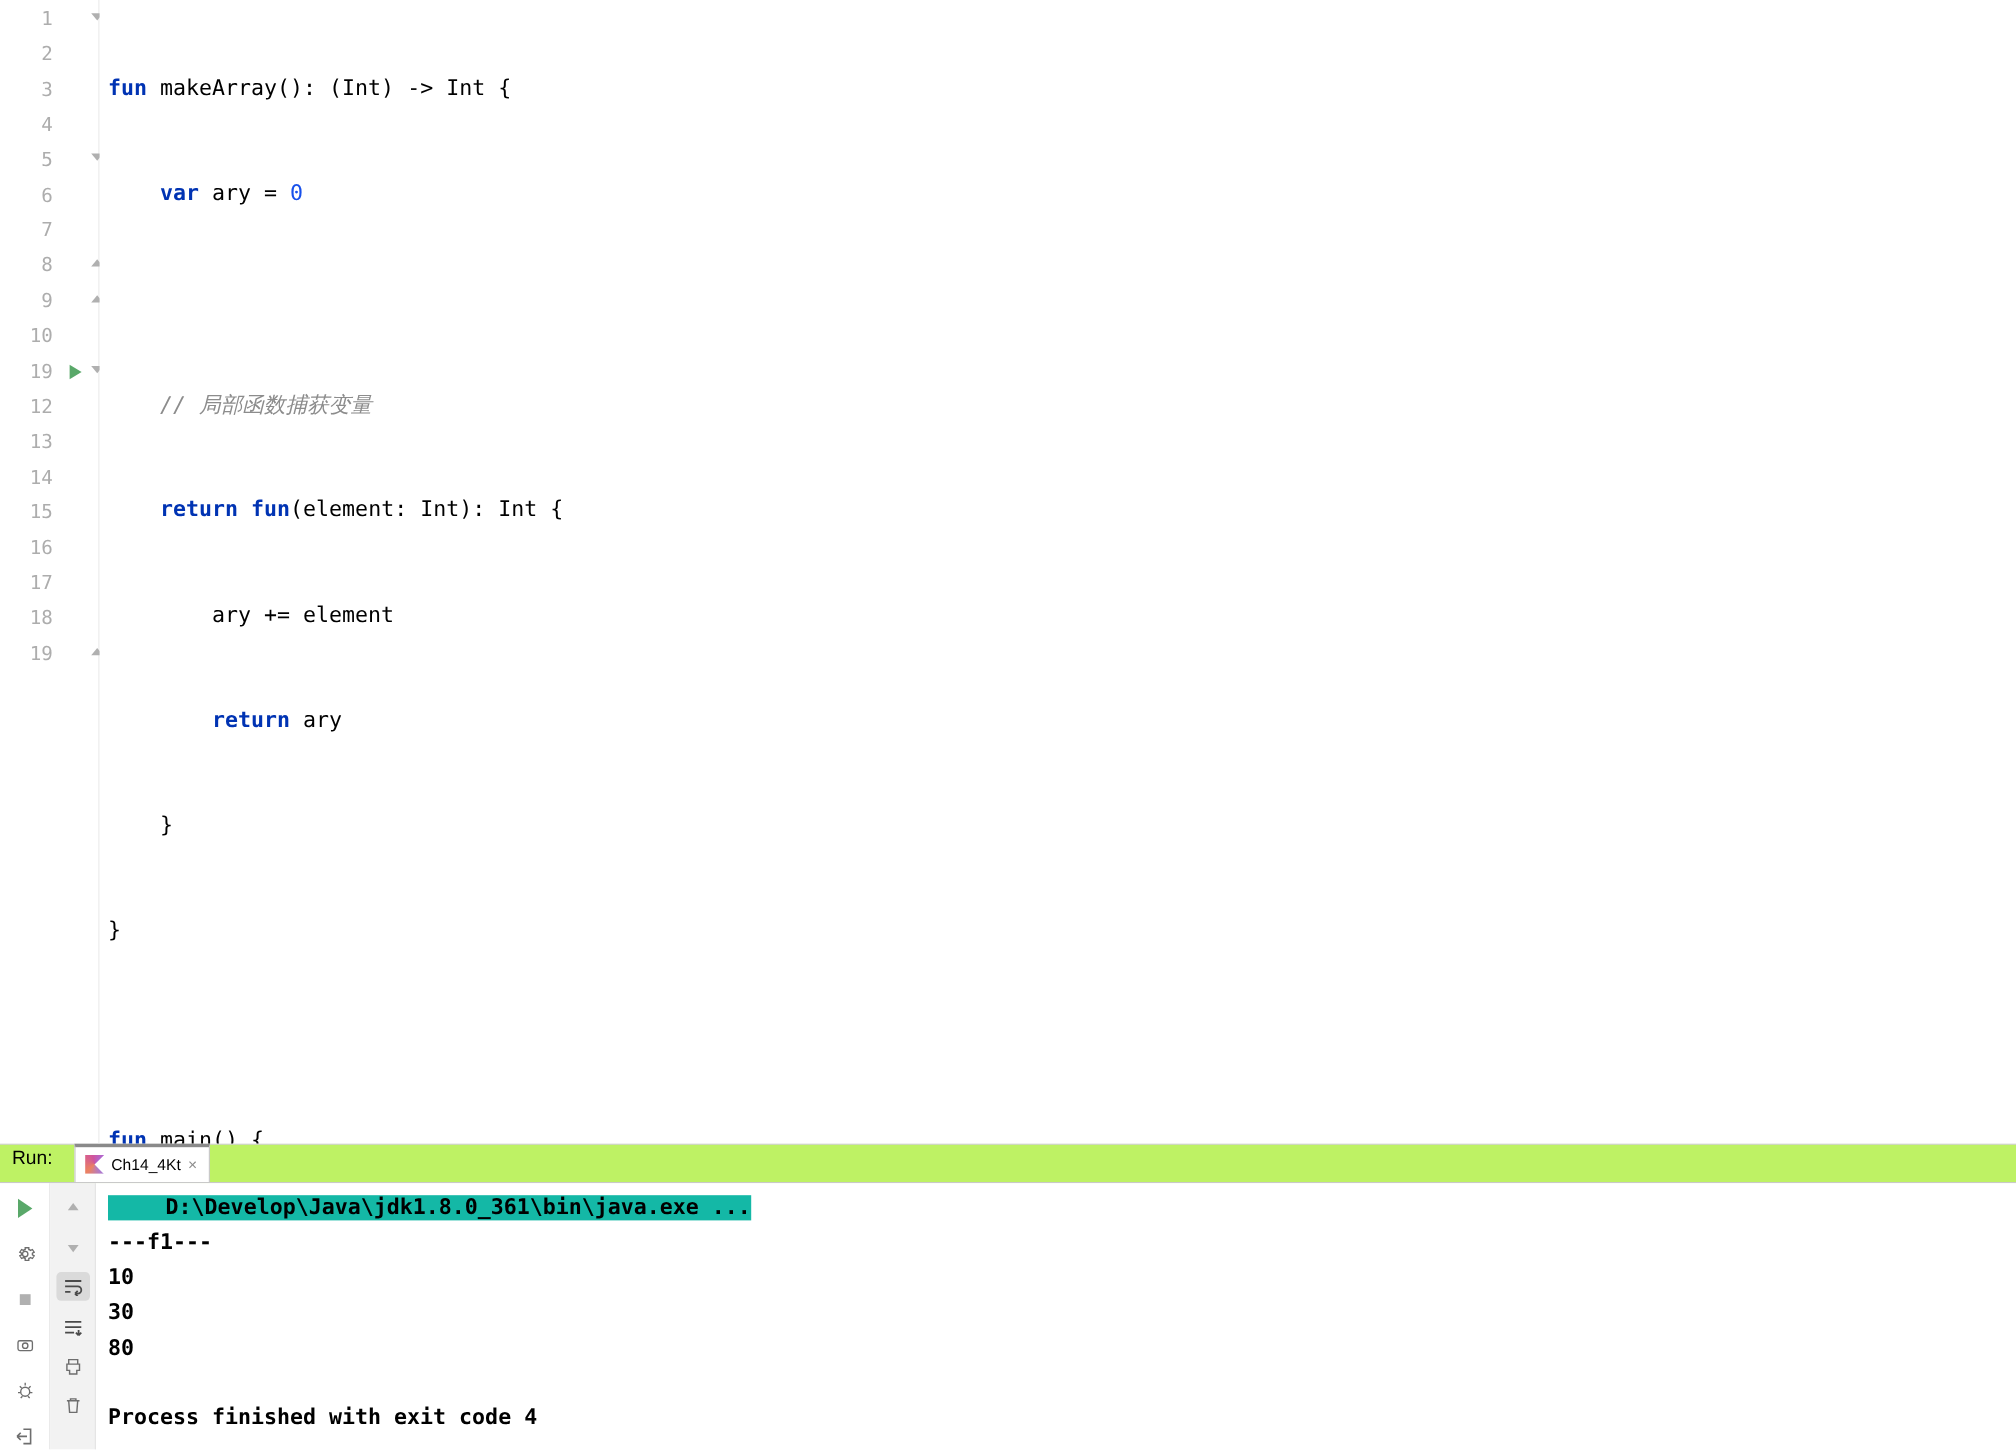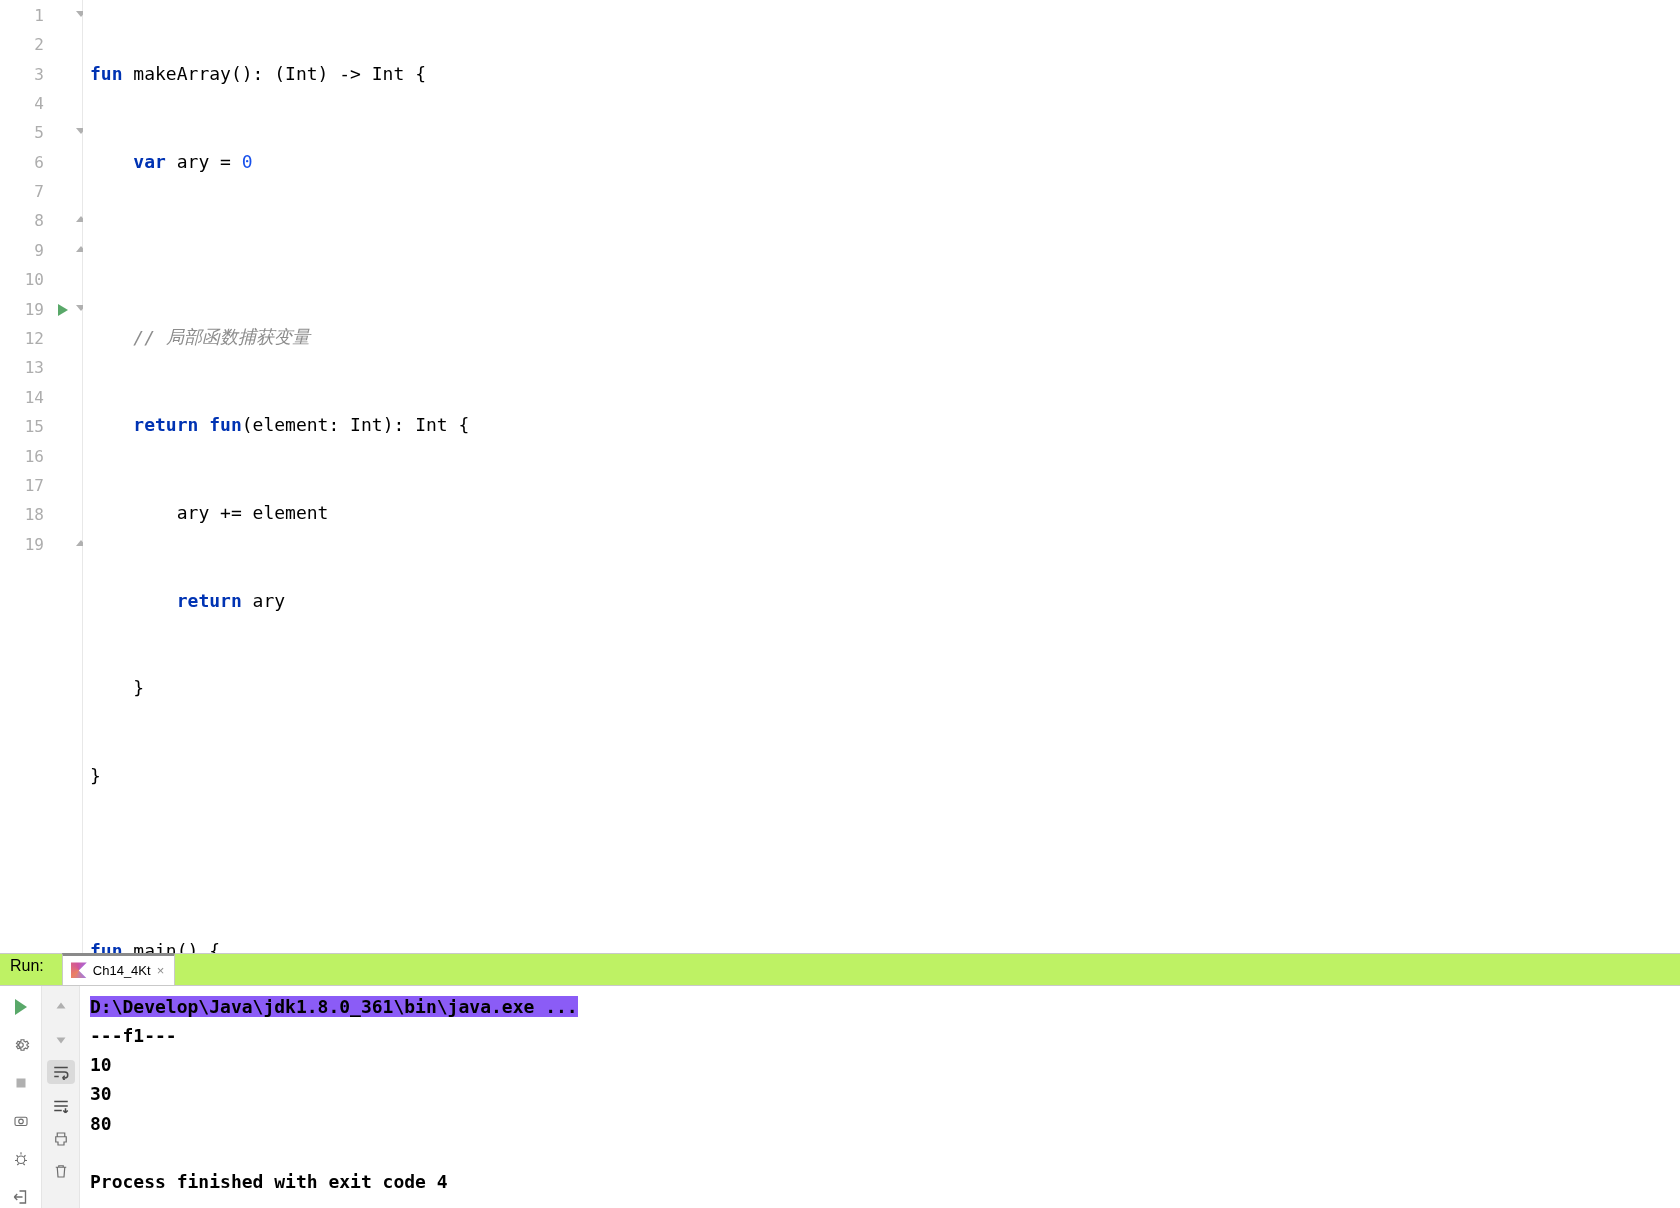--- a/index.html
+++ b/index.html
@@ -26,21 +26,21 @@
   .tab .close { color: #8c8c8c; }
   .panel-body { display: flex; flex: 1 1 auto; }
   .left-tools { width: 42px; background: #ffffff; border-right: 1px solid #e5e5e5; display: flex; flex-direction: column; align-items: center; padding-top: 10px; gap: 16px; }
   .left-tools2 { width: 38px; background: #f2f2f2; border-right: 1px solid #e5e5e5; display: flex; flex-direction: column; align-items: center; padding-top: 10px; gap: 10px; }
   .tool-icon { width: 22px; height: 22px; display: flex; align-items: center; justify-content: center; color: #6e6e6e; font-size: 16px; cursor: pointer; }
   .tool-icon svg { width: 18px; height: 18px; fill: #6e6e6e; }
   .tri-green { width: 0; height: 0; border-left: 12px solid #59a869; border-top: 8px solid transparent; border-bottom: 8px solid transparent; }
   .btn-sq { width: 28px; height: 24px; border-radius: 4px; display: flex; align-items: center; justify-content: center; }
   .btn-sq.sel { background: #dadada; }
   .console { flex: 1 1 auto; background: #ffffff; padding: 6px 10px; font-family: "Menlo","Consolas",monospace; font-size: 18px; line-height: 1.62; }
-  .console .cmdline { background: #8b5cf6; display: inline; }
+  .console .cmdline { background: #14b8a6; display: inline; padding-left: 48px; }
   .console .black { color: #000; font-weight: bold; margin-top: 24px; }
   .console pre { white-space: pre; font-family: inherit; font-weight: bold; }
 </style>
 </head>
 <body>
 
 <div class="ide">
 
   <div class="editor">
     <div class="gutter">

